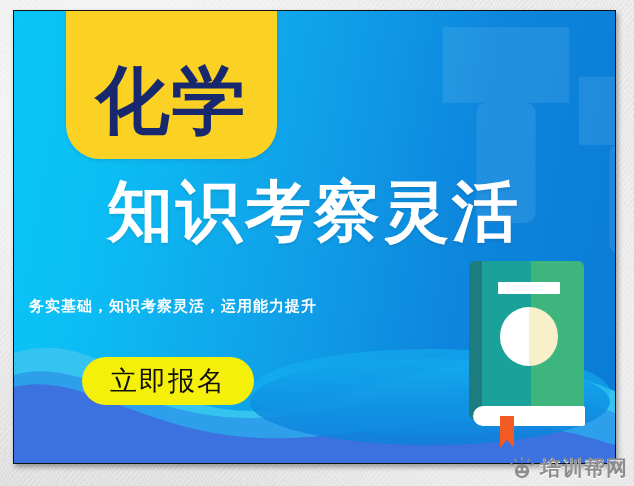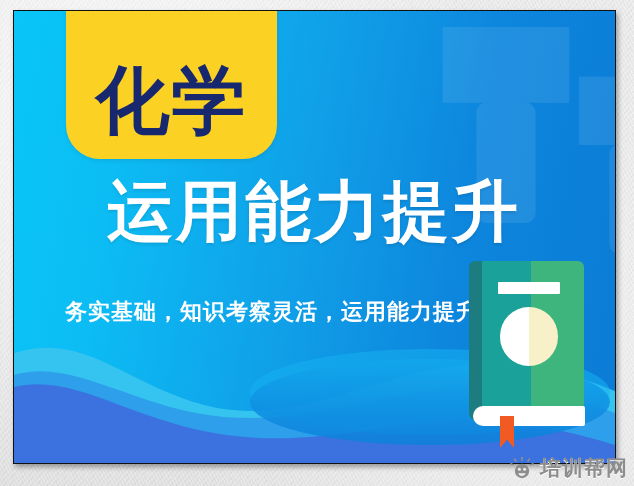--- a/index.html
+++ b/index.html
@@ -65,23 +65,23 @@
     text-align:center;
     font-family:"DejaVu Sans","Liberation Sans",sans-serif;
     font-size:66px;font-weight:bold;color:#FFFFFF;
     letter-spacing:3px;line-height:1.05;white-space:nowrap;
     text-shadow:0 2px 3px rgba(0,0,0,.10);
   }
 
   
   .subline{
     position:absolute;left:15px;top:286px;width:450px;
-    text-align:right;
-    font-family:"DejaVu Sans","Liberation Sans",sans-serif;
-    font-size:22px;font-weight:bold;color:#FFFFFF;
+    text-align:left;
+    font-family:"DejaVu Sans","Liberation Sans",sans-serif;
+    font-size:15px;font-weight:bold;color:#FFFFFF;
     letter-spacing:1px;white-space:nowrap;
   }
 
   
   .cta{
     position:absolute;left:68px;top:346px;width:172px;height:48px;
     background:#F5F00A;border-radius:24px;
     display:flex;align-items:center;justify-content:center;
     cursor:pointer;
   }
@@ -181,24 +181,27 @@
     <path d="M0,74 C60,60 110,104 200,120 C300,138 380,104 470,108 C530,111 575,124 601,132 L601,150 L0,150 Z" fill="#3B72E0"></path>
   </svg>
 
   <div class="pedestal2"></div>
   <div class="pedestal"></div>
 
   <div class="badge">
     <span class="badge-text">化学</span>
   </div>
 
-  <div class="headline">运用能力提升</div>
+  <div class="headline">知识考察灵活</div>
 
   <div class="subline">务实基础，知识考察灵活，运用能力提升</div>
 
+  <div class="cta">
+    <span class="cta-label">立即报名</span>
+  </div>
 
   <div class="book">
     <div class="book-spine"></div>
     <div class="book-cover-l"></div>
     <div class="book-cover-r"></div>
     <div class="book-topbar"></div>
     <div class="book-circle-l"></div>
     <div class="book-circle-r"></div>
     <div class="book-pages"></div>
     <div class="book-mark"></div>

